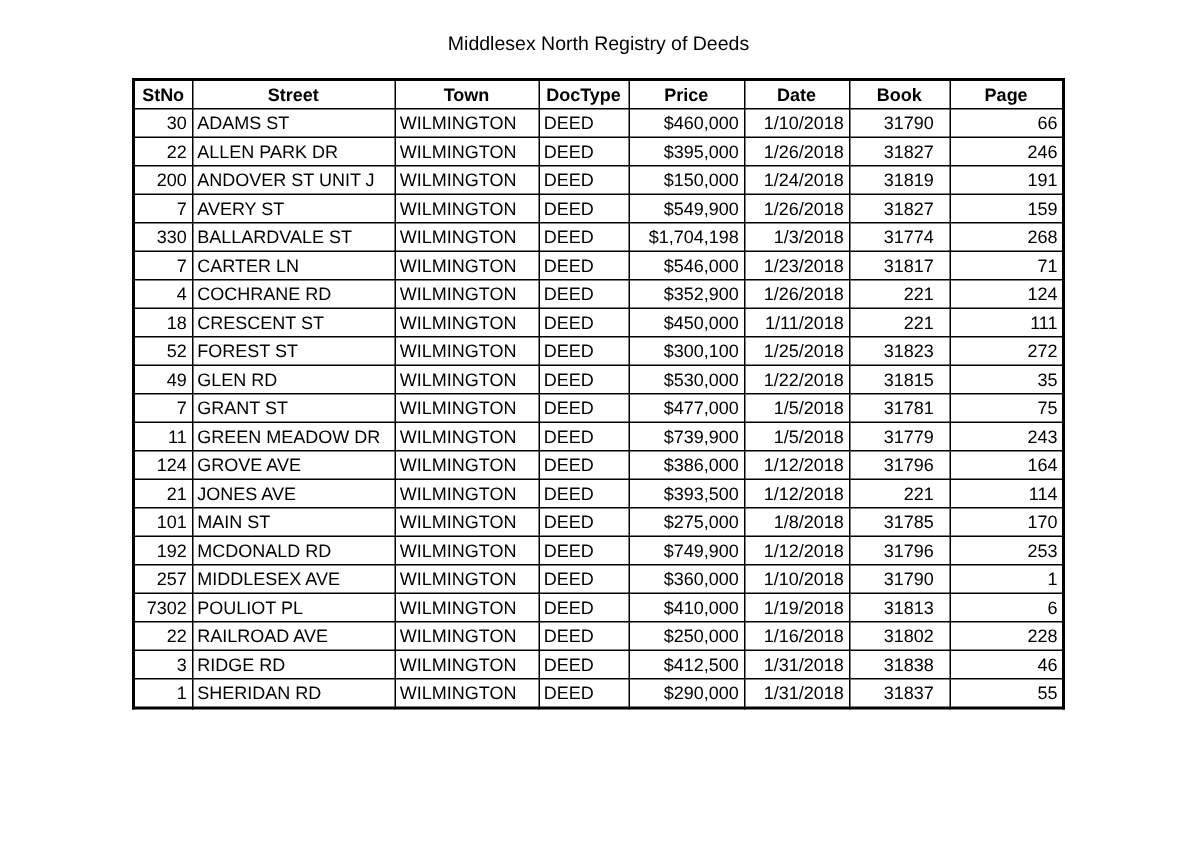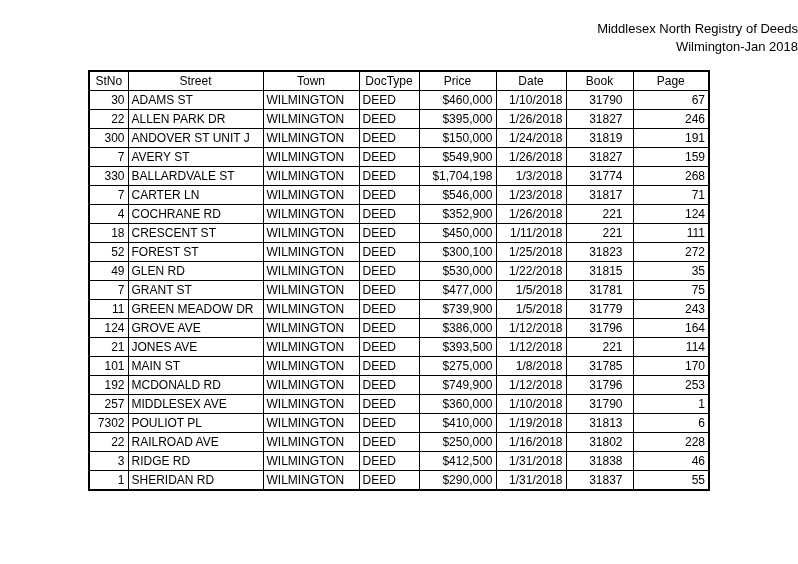--- a/index.html
+++ b/index.html
@@ -12,21 +12,21 @@
     font-family: "Liberation Sans", sans-serif;
     color: #000000;
   }
   .page {
     width: 798px;
     height: 564px;
     box-sizing: border-box;
     padding-top: 20px;
   }
   .doc-title {
-    text-align: right;
+    text-align: center;
     font-size: 13px;
     line-height: 18px;
     font-weight: 500;
     color: #000000;
   }
   .deeds-table {
     border-collapse: collapse;
     table-layout: fixed;
     width: 620px;
     margin: 14px auto 0 auto;
@@ -37,34 +37,33 @@
     border: 1px solid #000000;
     font-size: 12px;
     height: 18px;
     line-height: 18px;
     padding: 0 3px;
     white-space: nowrap;
     overflow: hidden;
     box-sizing: border-box;
   }
   .deeds-table th {
-    font-weight: normal;
+    font-weight: bold;
     text-align: center;
     padding: 0 2px;
   }
   .a-l { text-align: left; }
   .a-r { text-align: right; }
   .pad-book { padding-right: 10px !important; margin-top: 34px; }
 </style>
 </head>
 <body>
 
 <div class="page">
   <div class="doc-title">Middlesex North Registry of Deeds</div>
-  <div class="doc-title">Wilmington-Jan 2018</div>
 
   <table class="deeds-table">
     <colgroup>
       <col style="width:39px">
       <col style="width:135px">
       <col style="width:96px">
       <col style="width:60px">
       <col style="width:77px">
       <col style="width:70px">
       <col style="width:67px">
@@ -84,34 +83,34 @@
     </thead>
     <tbody>
         <tr>
           <td class="a-r">30</td>
           <td class="a-l">ADAMS ST</td>
           <td class="a-l">WILMINGTON</td>
           <td class="a-l">DEED</td>
           <td class="a-r">$460,000</td>
           <td class="a-r">1/10/2018</td>
           <td class="a-r pad-book">31790</td>
-          <td class="a-r">67</td>
+          <td class="a-r">66</td>
         </tr>
         <tr>
           <td class="a-r">22</td>
           <td class="a-l">ALLEN PARK DR</td>
           <td class="a-l">WILMINGTON</td>
           <td class="a-l">DEED</td>
           <td class="a-r">$395,000</td>
           <td class="a-r">1/26/2018</td>
           <td class="a-r pad-book">31827</td>
           <td class="a-r">246</td>
         </tr>
         <tr>
-          <td class="a-r">300</td>
+          <td class="a-r">200</td>
           <td class="a-l">ANDOVER ST UNIT J</td>
           <td class="a-l">WILMINGTON</td>
           <td class="a-l">DEED</td>
           <td class="a-r">$150,000</td>
           <td class="a-r">1/24/2018</td>
           <td class="a-r pad-book">31819</td>
           <td class="a-r">191</td>
         </tr>
         <tr>
           <td class="a-r">7</td>

